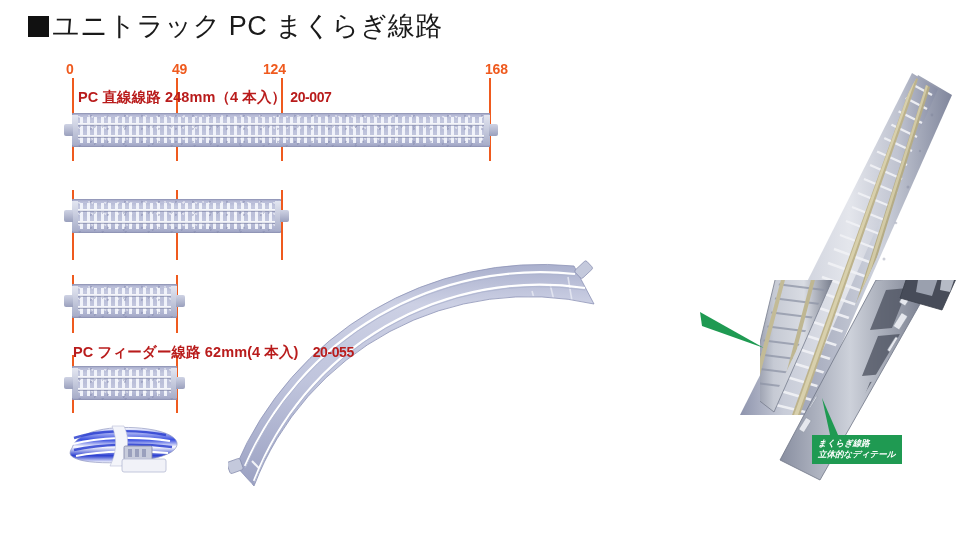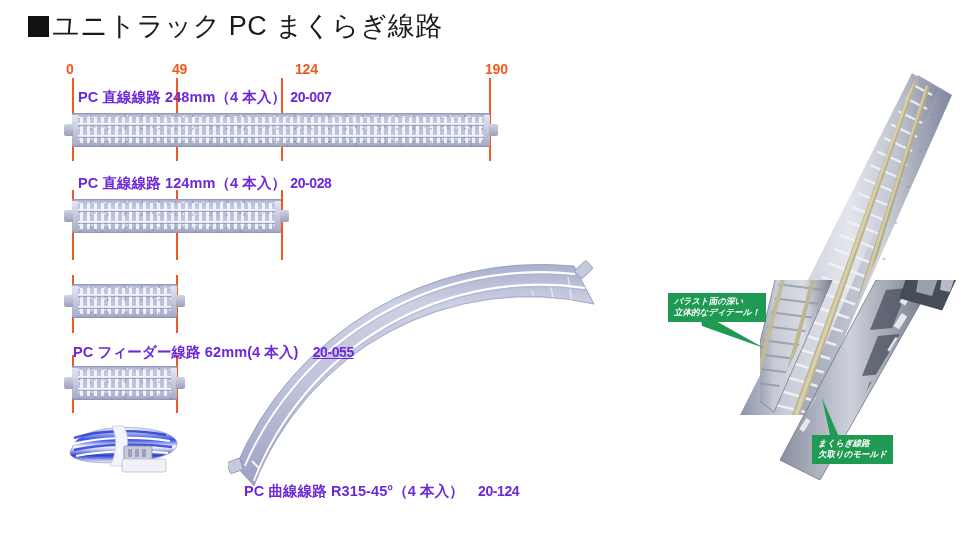--- a/index.html
+++ b/index.html
@@ -51,21 +51,21 @@
     font-size: 14px;
     line-height: 14px;
     letter-spacing: -0.2px;
   }
 
   
   .caption {
     position: absolute;
     font-size: 14.5px;
     font-weight: bold;
-    color: #6d28d9;
+    color: #b91c1c;
     white-space: nowrap;
     letter-spacing: 0.1px;
     z-index: 6;
     background: transparent;
   }
   .caption .code {
     font-size: 14px;
     letter-spacing: -0.4px;
   }
 
@@ -205,48 +205,44 @@
     <div class="tick-line" style="left:72px; top:190px; height:70px;"></div>
     <div class="tick-line" style="left:72px; top:275px; height:58px;"></div>
     <div class="tick-line" style="left:72px; top:355px; height:58px;"></div>
 
     <div class="tick-label" style="left:172px; top:62px;">49</div>
     <div class="tick-line" style="left:176px; top:78px; height:83px;"></div>
     <div class="tick-line" style="left:176px; top:190px; height:70px;"></div>
     <div class="tick-line" style="left:176px; top:275px; height:58px;"></div>
     <div class="tick-line" style="left:176px; top:355px; height:58px;"></div>
 
-    <div class="tick-label" style="left:295px; top:62px;">124</div>
+    <div class="tick-label" style="left:263px; top:62px;">124</div>
     <div class="tick-line" style="left:281px; top:78px; height:83px;"></div>
     <div class="tick-line" style="left:281px; top:190px; height:70px;"></div>
 
-    <div class="tick-label" style="left:485px; top:62px;">190</div>
+    <div class="tick-label" style="left:485px; top:62px;">168</div>
     <div class="tick-line" style="left:489px; top:78px; height:83px;"></div>
   </div>
 
   <div class="caption" style="left:78px; top:88px;">
     <span>PC 直線線路 248mm（4 本入）</span>
     <span class="code">20-007</span>
   </div>
   <div class="track" style="left:72px; top:113px; width:418px; height:34px;">
     <div class="ballast">
       <div class="sleepers"></div>
     </div>
     <div class="rail top"></div>
     <div class="rail bot"></div>
     <div class="endcap left"></div>
     <div class="endcap right"></div>
     <div class="joiner left"></div>
     <div class="joiner right"></div>
   </div>
 
-  <div class="caption" style="left:78px; top:174px;">
-    <span>PC 直線線路 124mm（4 本入）</span>
-    <span class="code">20-028</span>
-  </div>
   <div class="track" style="left:72px; top:199px; width:209px; height:34px;">
     <div class="ballast">
       <div class="sleepers"></div>
     </div>
     <div class="rail top"></div>
     <div class="rail bot"></div>
     <div class="endcap left"></div>
     <div class="endcap right"></div>
     <div class="joiner left"></div>
     <div class="joiner right"></div>
@@ -259,21 +255,21 @@
     <div class="rail top"></div>
     <div class="rail bot"></div>
     <div class="endcap left"></div>
     <div class="endcap right"></div>
     <div class="joiner left"></div>
     <div class="joiner right"></div>
   </div>
 
   <div class="caption" style="left:73px; top:343px;">
     <span>PC フィーダー線路 62mm(4 本入)</span>
-    <span class="code" style="margin-left:10px;text-decoration:underline;">20-055</span>
+    <span class="code" style="margin-left:10px;">20-055</span>
   </div>
   <div class="track" style="left:72px; top:366px; width:105px; height:34px;">
     <div class="ballast">
       <div class="sleepers"></div>
     </div>
     <div class="rail top"></div>
     <div class="rail bot"></div>
     <div class="endcap left"></div>
     <div class="endcap right"></div>
     <div class="joiner left"></div>
@@ -364,24 +360,20 @@
       <path d="M17,210 A322,322 0 0 1 347,18" fill="none" stroke="#aeb4cf" stroke-width="0.9"></path>
 
       <path d="M26,223 A306,306 0 0 1 357,30" fill="none" stroke="#ffffff" stroke-width="2.2"></path>
       <path d="M26,225 A306,306 0 0 1 357,32" fill="none" stroke="#aeb4cf" stroke-width="0.9"></path>
 
       <g>
         <rect x="0" y="202" width="14" height="12" rx="2" fill="#c4c9dc" stroke="#858bad" stroke-width="0.7" transform="rotate(-20 7 208)"></rect>
         <rect x="348" y="6" width="16" height="11" rx="2" fill="#c4c9dc" stroke="#858bad" stroke-width="0.7" transform="rotate(-43 356 12)"></rect>
       </g>
     </svg>
-  </div>
-  <div class="caption" style="left:244px; top:482px;">
-    <span>PC 曲線線路 R315-45°（4 本入）</span>
-    <span class="code" style="margin-left:10px;">20-124</span>
   </div>
 
   <div class="photo" style="left:700px; top:55px; width:280px; height:360px;">
     <svg width="280" height="360" viewBox="0 0 280 360">
       <defs>
         <linearGradient id="ballast3d" x1="0" y1="0" x2="1" y2="0">
           <stop offset="0%" stop-color="#8e94ad"></stop>
           <stop offset="22%" stop-color="#c8ccd8"></stop>
           <stop offset="55%" stop-color="#e4e6ec"></stop>
           <stop offset="80%" stop-color="#bfc3d0"></stop>
@@ -516,26 +508,22 @@
         <polygon points="148,-6 200,-10 182,30 140,18" fill="#474c59" stroke="#3b404b" stroke-width="0.8"></polygon>
         <polygon points="158,0 178,-2 172,16 156,12" fill="#9aa0ae"></polygon>
         <polygon points="182,-4 196,-6 190,12 180,10" fill="#b6bbc6"></polygon>
       </g>
     </svg>
   </div>
 
   <svg class="callout-leader" style="left:700px; top:310px; width:80px; height:40px;">
     <polygon points="0,2 64,38 2,16" fill="#1f9a52"></polygon>
   </svg>
-  <div class="callout" style="left:668px; top:293px;">
-    <span>バラスト面の深い</span>
-    <span>立体的なディテール！</span>
-  </div>
 
   <svg class="callout-leader" style="left:820px; top:398px; width:50px; height:50px;">
     <polygon points="2,0 22,46 12,46" fill="#1f9a52"></polygon>
   </svg>
   <div class="callout" style="left:812px; top:435px;">
     <span>まくらぎ線路</span>
-    <span>欠取りのモールド</span>
+    <span>立体的なディテール</span>
   </div>
 
 </div>
 
 </body></html>

